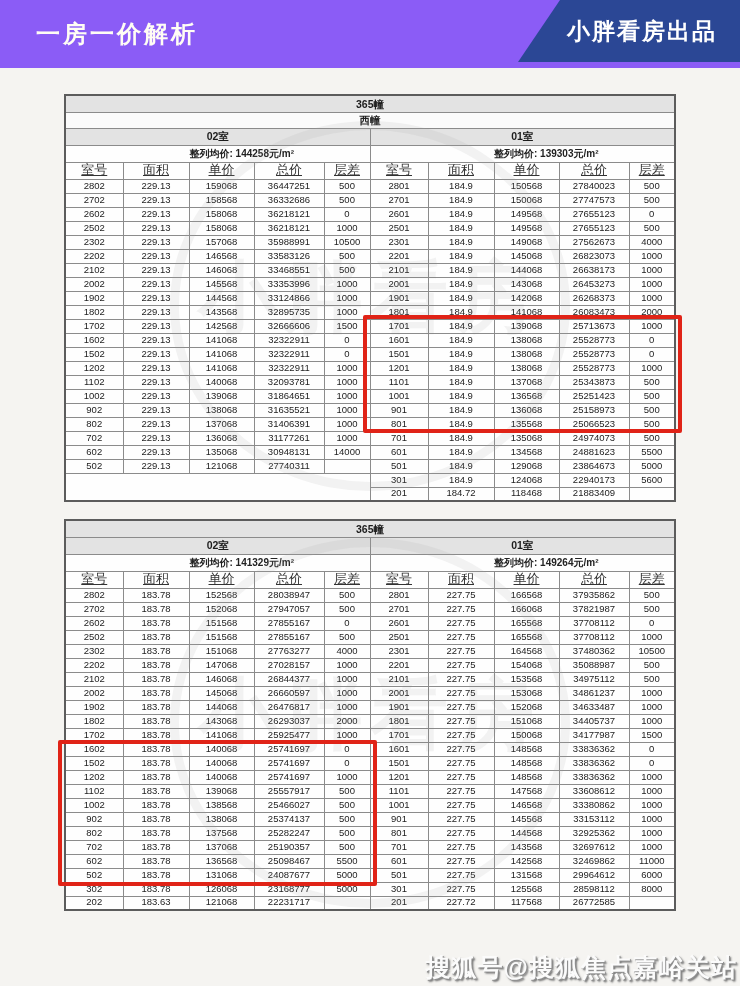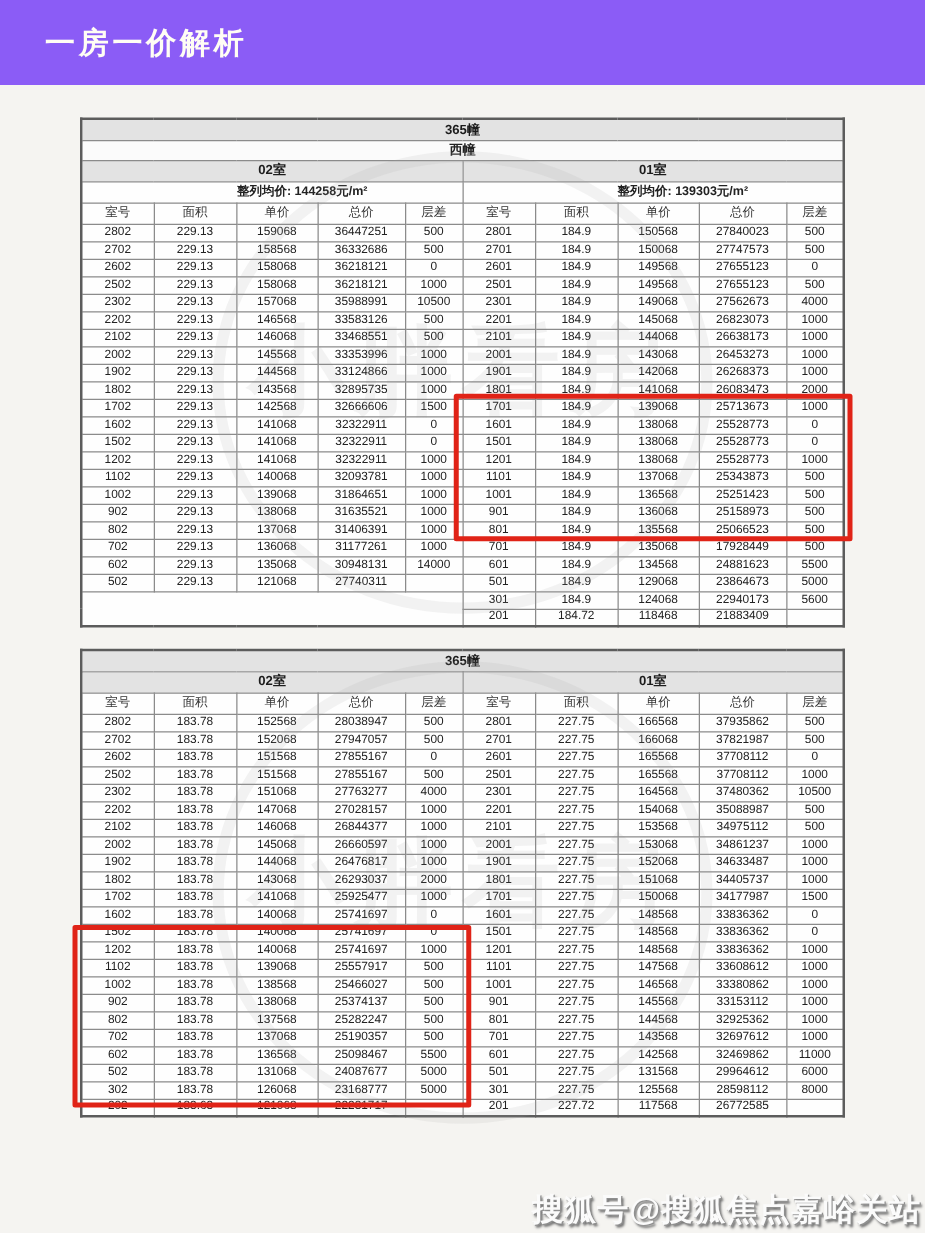--- a/index.html
+++ b/index.html
@@ -62,21 +62,21 @@
     line-height: 1.15;
     white-space: nowrap;
     overflow: hidden;
   }
   tr.r-building td, tr.r-unit td {
     background: #e3e3e3;
     font-weight: bold; font-size: 10.5px; height: 17px; color: #1c1c1c;
   }
   tr.r-wing td { background: #fbfbfb; font-weight: bold; font-size: 10.5px; height: 16px; }
   tr.r-avg td  { font-weight: bold; font-size: 10px; height: 17px; padding-left: 48px; }
-  tr.r-cols td { font-size: 10px; color: #333; height: 17px; }
+  tr.r-cols td { font-size: 13px; color: #333; height: 17px; text-decoration: underline; }
   tr.r-data td.dc { height: 14px; }
   td.empty-block { background: #fefefe; }
   
   .red-box {
     position: absolute;
     border: 4px solid #e02317;
     border-radius: 2px;
     pointer-events: none;
     z-index: 5;
   }
@@ -104,20 +104,23 @@
     color: #fbfbfb; letter-spacing: 1px;
     text-shadow: 1px 1px 0 #8f8f8f, 2px 2px 2px #6e6e6e;
     z-index: 10;
   }
 </style>
 </head>
 <body>
 
 <header class="hdr">
   <div class="hdr-title">一房一价解析</div>
+  <div class="hdr-ribbon">
+    <div class="hdr-brand">小胖看房出品</div>
+  </div>
 </header>
 
 <main class="content">
   <section class="table-wrap" id="table-0">
       <table class="price-table">
         <colgroup>
           <col style="width: 58px;">
           <col style="width: 66px;">
           <col style="width: 65px;">
           <col style="width: 70px;">
@@ -373,21 +376,21 @@
           </tr>
           <tr class="r-data">
             <td class="dc">702</td>
             <td class="dc">229.13</td>
             <td class="dc">136068</td>
             <td class="dc">31177261</td>
             <td class="dc">1000</td>
             <td class="dc">701</td>
             <td class="dc">184.9</td>
             <td class="dc">135068</td>
-            <td class="dc">17928449</td>
+            <td class="dc">24974073</td>
             <td class="dc">500</td>
           </tr>
           <tr class="r-data">
             <td class="dc">602</td>
             <td class="dc">229.13</td>
             <td class="dc">135068</td>
             <td class="dc">30948131</td>
             <td class="dc">14000</td>
             <td class="dc">601</td>
             <td class="dc">184.9</td>
@@ -443,20 +446,24 @@
           <col style="width: 46px;">
         </colgroup>
         <tbody>
           <tr class="r-building">
             <td class="hd" colspan="10">365幢</td>
           </tr>
           <tr class="r-unit">
             <td colspan="5">02室</td>
             <td colspan="5">01室</td>
           </tr>
+          <tr class="r-avg">
+            <td colspan="5">整列均价: 141329元/m²</td>
+            <td colspan="5">整列均价: 149264元/m²</td>
+          </tr>
           <tr class="r-cols">
             <td>室号</td>
             <td>面积</td>
             <td>单价</td>
             <td>总价</td>
             <td>层差</td>
             <td>室号</td>
             <td>面积</td>
             <td>单价</td>
             <td>总价</td>

